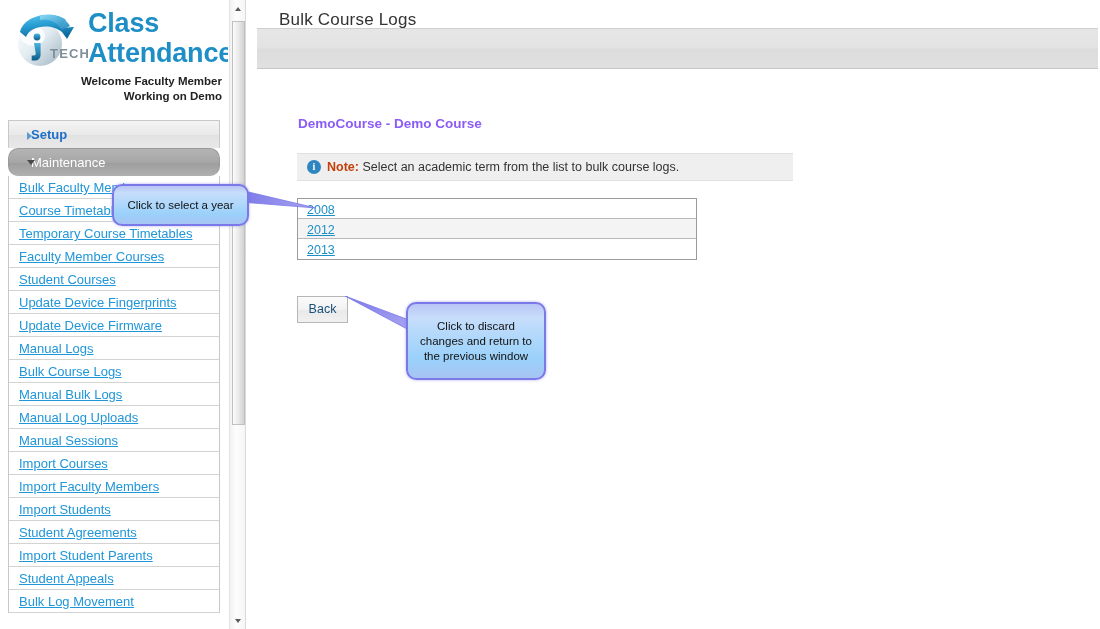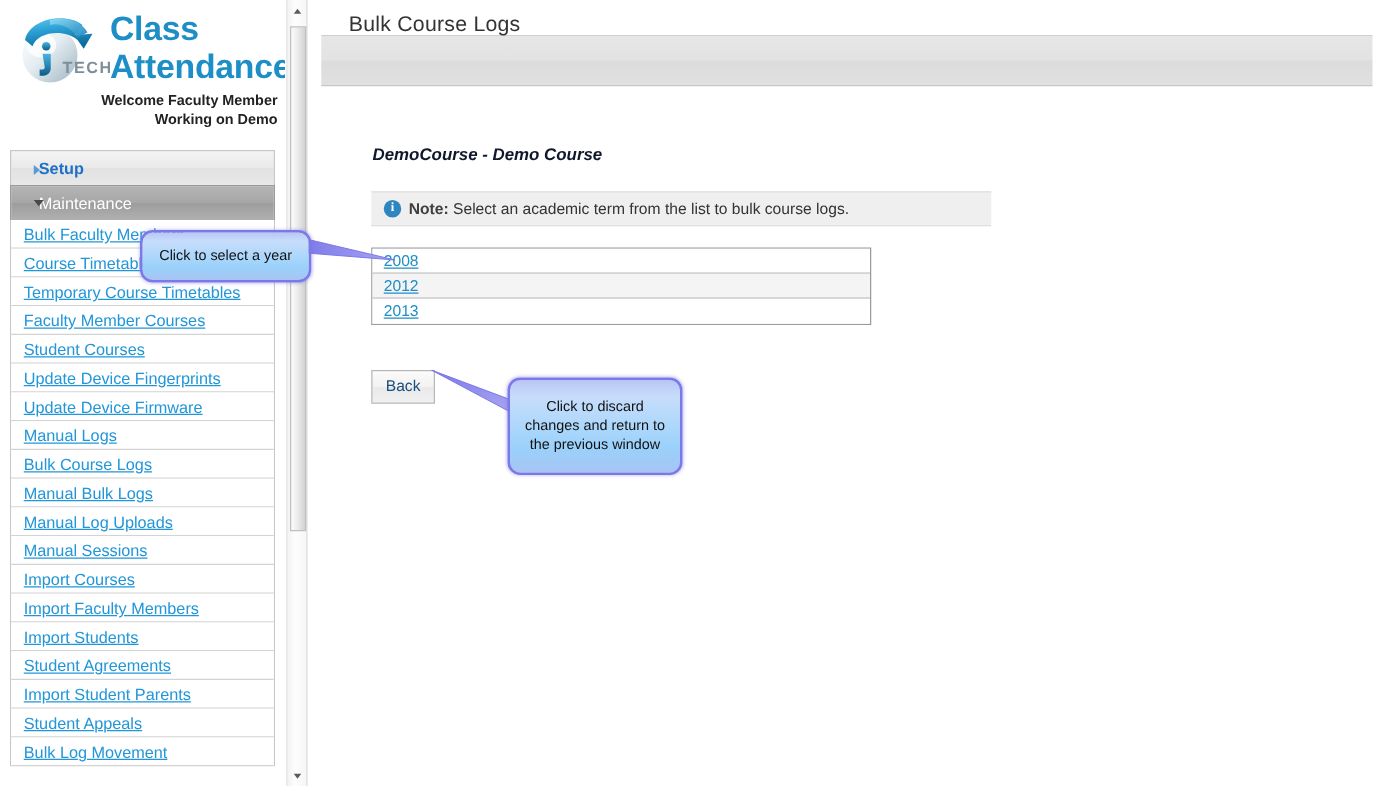--- a/index.html
+++ b/index.html
@@ -85,20 +85,21 @@
   .acc-header.collapsed {
     background: linear-gradient(to bottom, #f4f4f4 0%, #e9e9e9 50%, #e2e2e2 51%, #e8e8e8 100%);
     color: #1e6fc6;
     font-weight: bold;
   }
   .acc-header.expanded {
     background: linear-gradient(to bottom, #b4b4b4 0%, #a6a6a6 50%, #9d9d9d 51%, #b0b0b0 100%);
     color: #ffffff;
     font-weight: normal;
     border-color: #9a9a9a;
+    border-radius: 10px;
   }
   .acc-arrow {
     position: absolute;
     left: 18px;
     top: 11px;
     width: 0; height: 0;
   }
   .acc-arrow.right {
     border-left: 5px solid #5a9ad6;
     border-top: 4px solid transparent;
@@ -209,22 +210,21 @@
     font-weight: normal;
     letter-spacing: 0.2px;
   }
 
   #course-title {
     position: absolute;
     left: 50px;
     top: 116px;
     font-size: 13.5px;
     font-weight: bold;
-    color: #0f172a;
-    font-style: italic;
+    color: #8b5cf6;
   }
 
   #note-bar {
     position: absolute;
     left: 49px;
     top: 153px;
     width: 496px;
     height: 28px;
     background: #efefef;
     border-top: 1px solid #e0e0e0;
@@ -246,21 +246,21 @@
     text-align: center;
     font-family: "Liberation Serif", serif;
   }
   #note-text {
     position: absolute;
     left: 30px;
     top: 6px;
     font-size: 12.5px;
     color: #333333;
   }
-  #note-text b { color: #404040; }
+  #note-text b { color: #c2410c; }
 
   #year-table {
     position: absolute;
     left: 49px;
     top: 198px;
     width: 400px;
     border: 1px solid #9b9b9b;
     border-collapse: collapse;
     box-sizing: border-box;
   }

